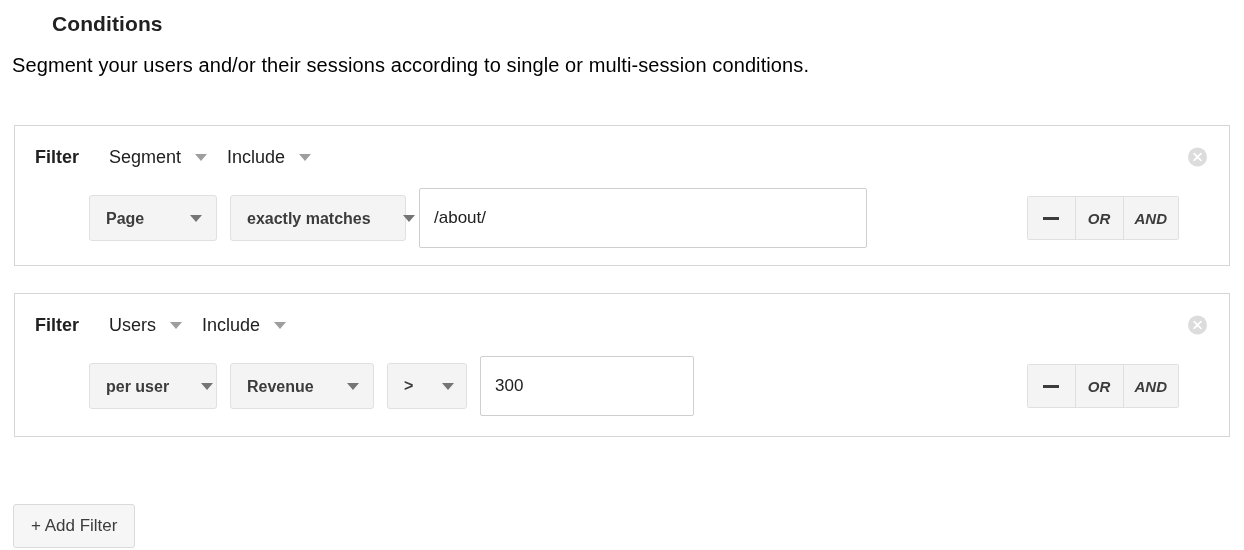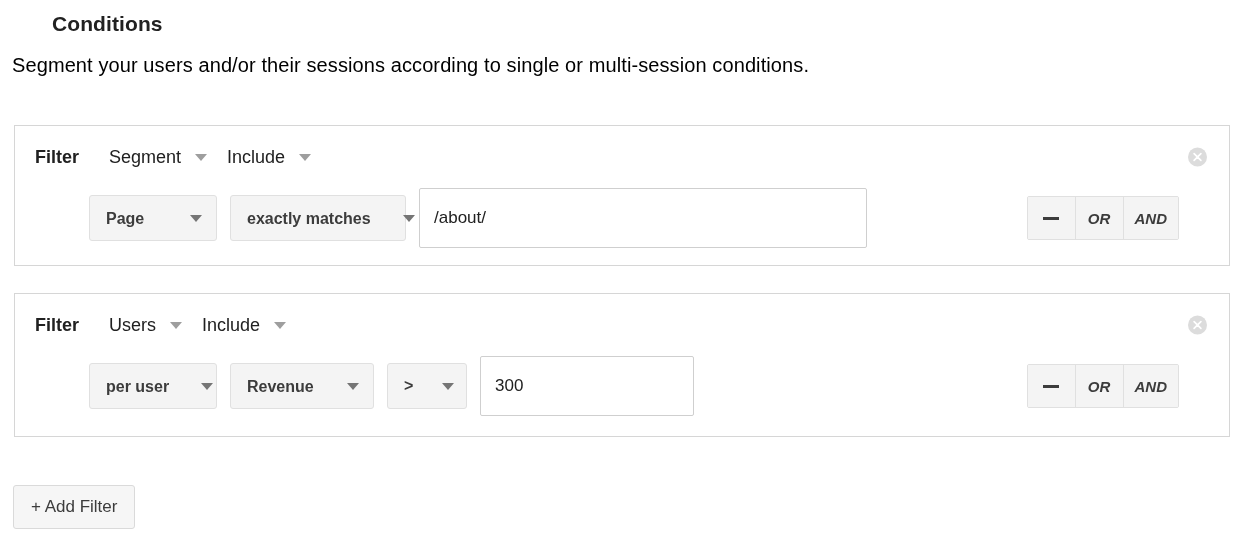--- a/index.html
+++ b/index.html
@@ -188,21 +188,21 @@
     display: block;
     width: 16px;
     height: 3px;
     background: #3c3c3c;
   }
 
   
   .add-filter-btn {
     position: absolute;
     left: 13px;
-    top: 485px;
+    top: 504px;
     box-sizing: border-box;
     height: 44px;
     padding: 0 17px;
     display: inline-flex;
     align-items: center;
     background: #f6f6f6;
     border: 1px solid #dadada;
     border-radius: 3px;
     font-family: "Liberation Sans", sans-serif;
     font-size: 17px;

